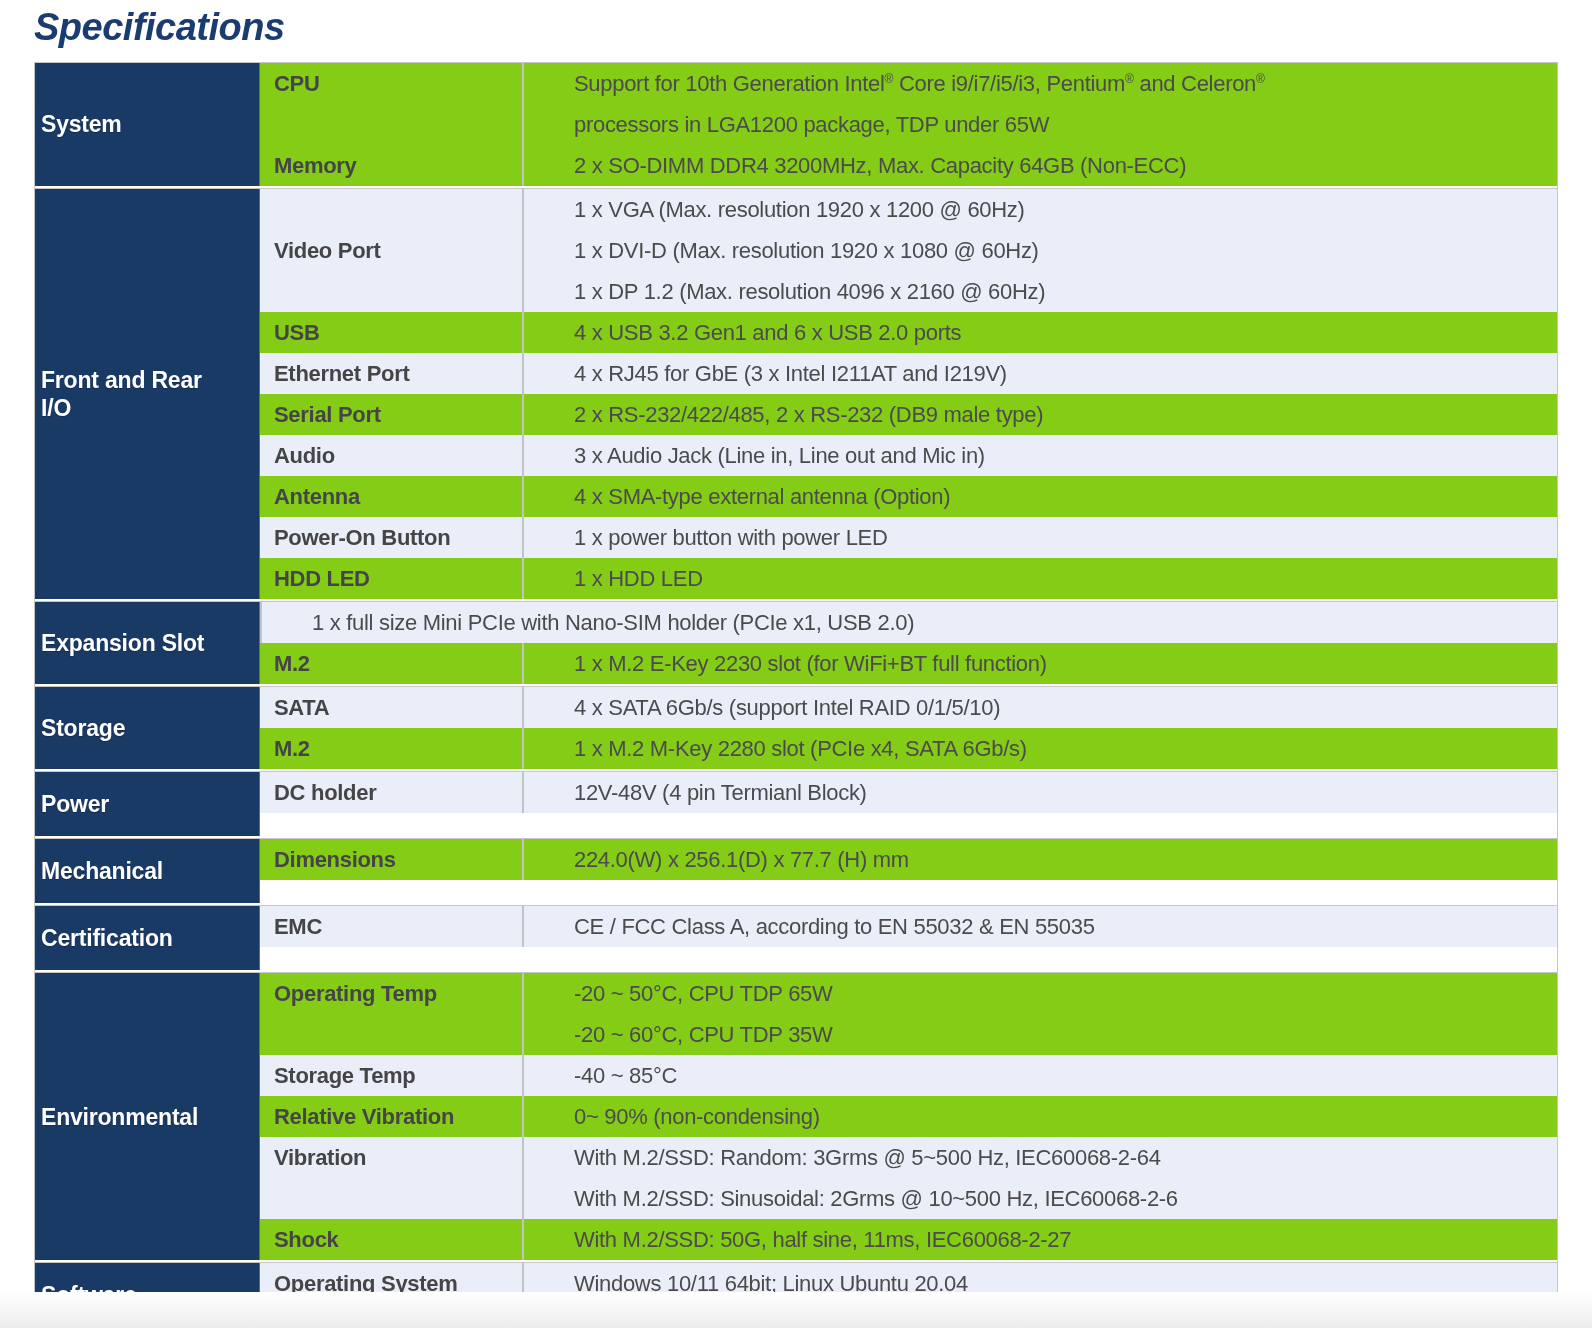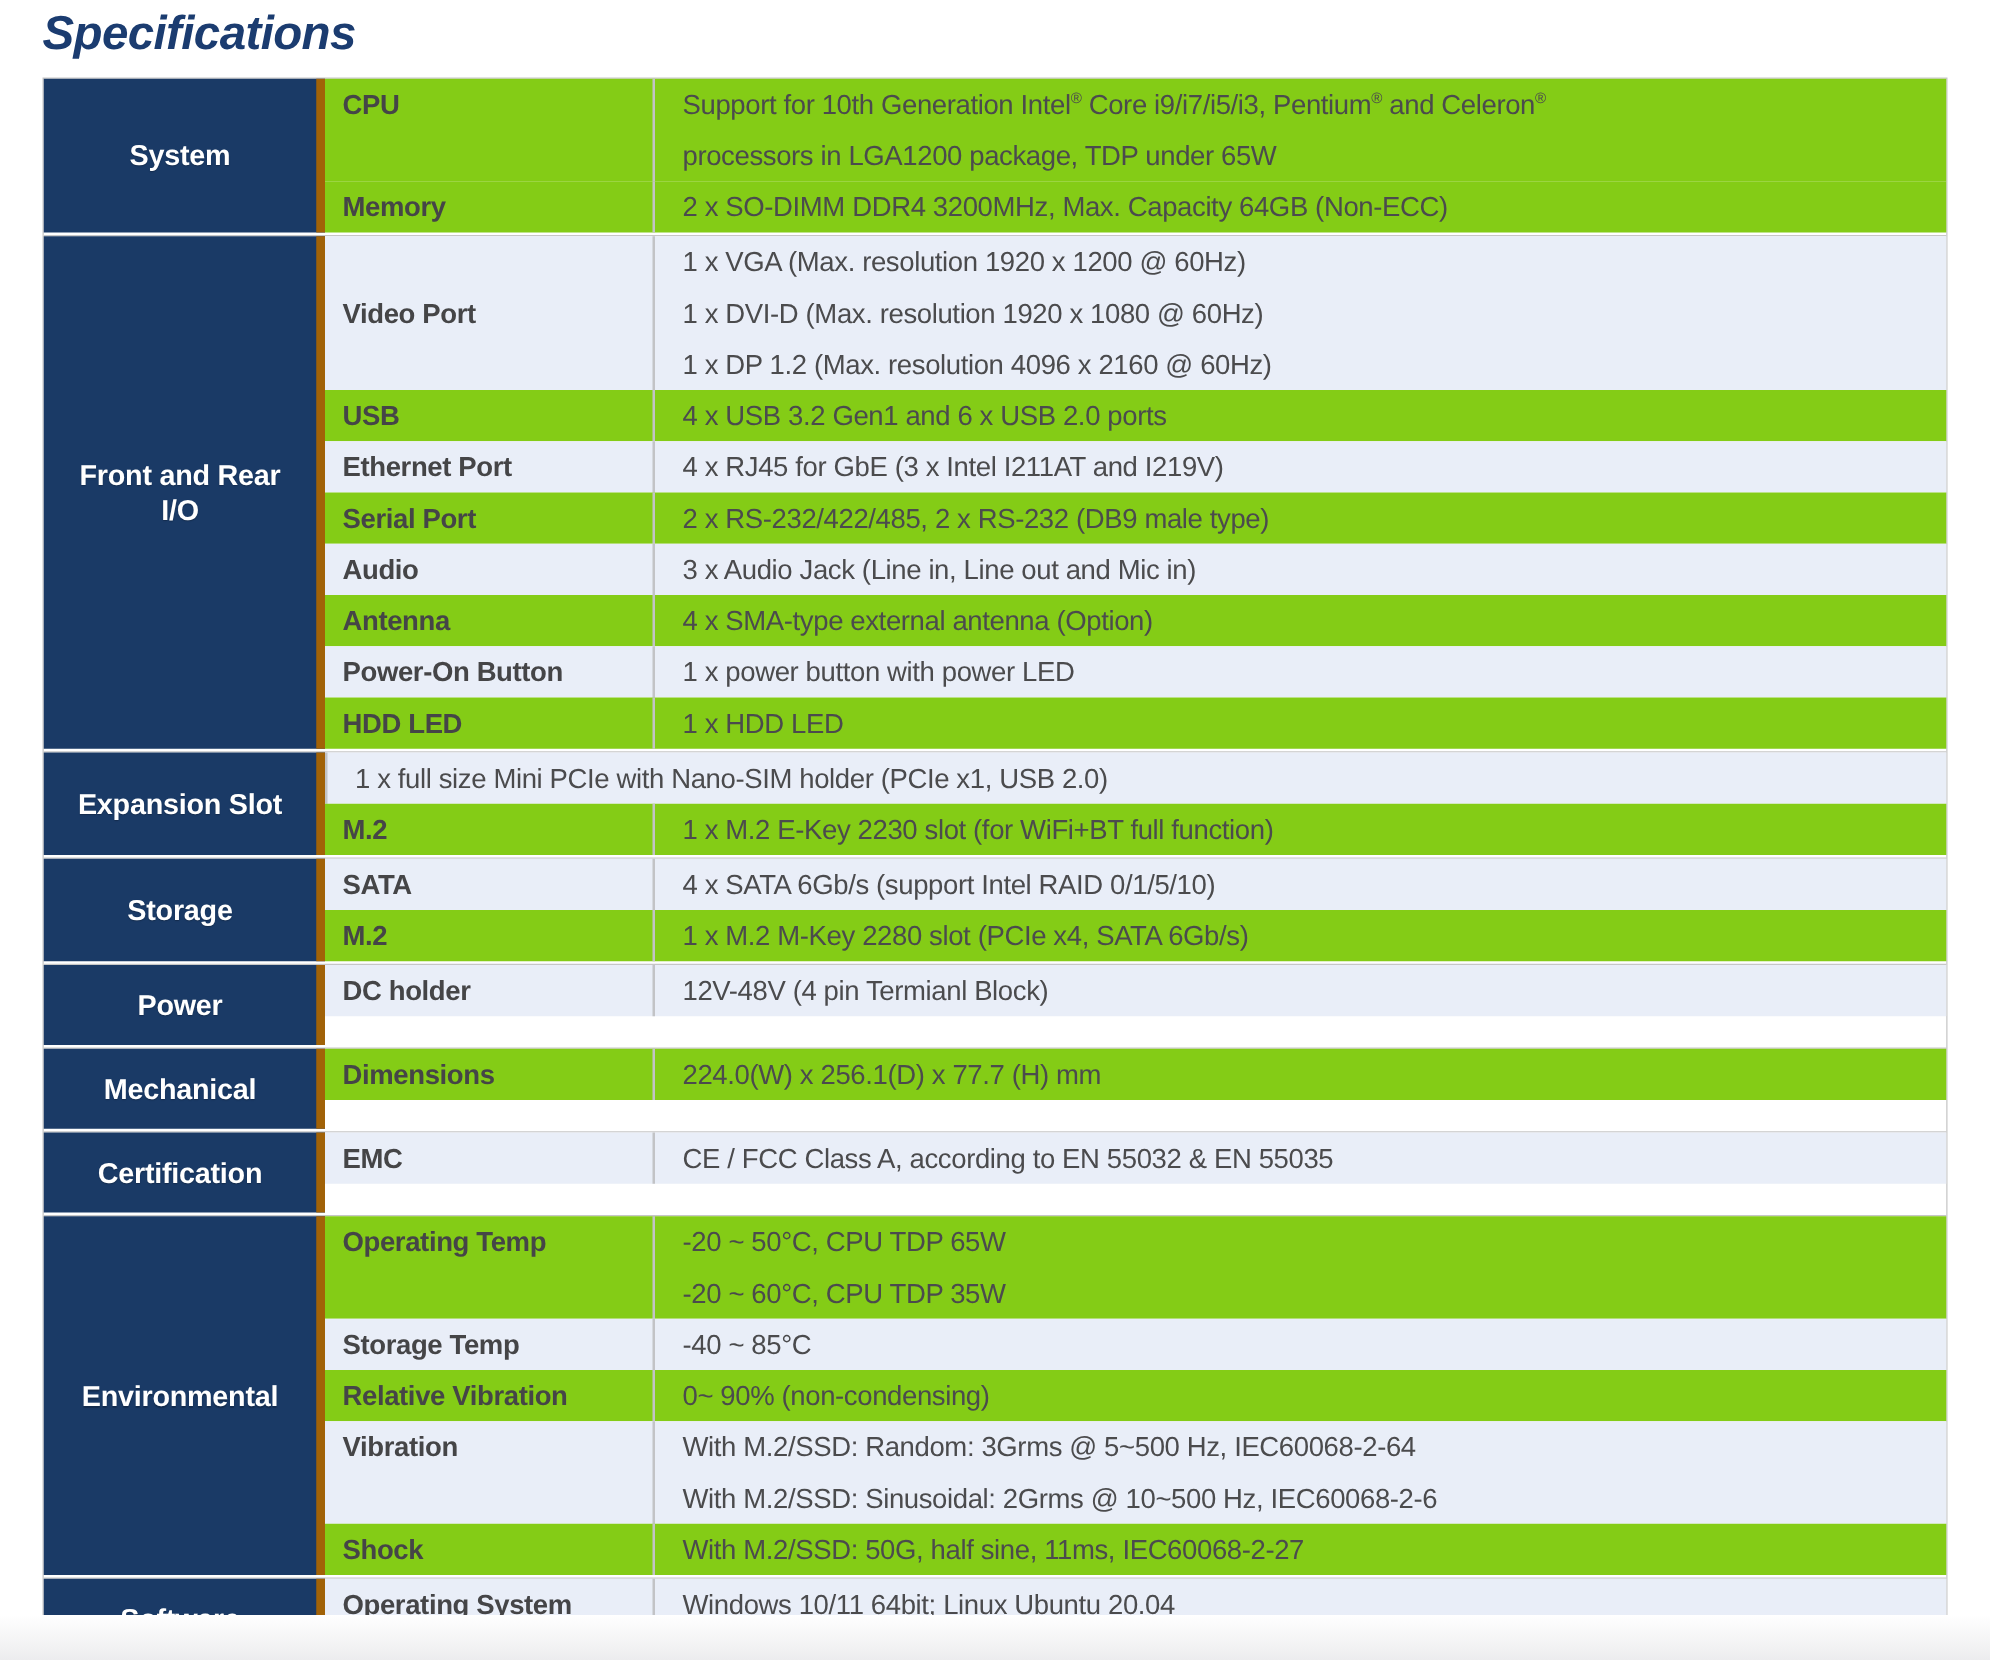--- a/index.html
+++ b/index.html
@@ -39,25 +39,25 @@
     display:grid;
     grid-template-columns:225px 1fr;
   }
   .section + .section{
     margin-top:2px;
     border-top:1px solid var(--border);
     position:relative;
   }
   .cat{
     background:var(--navy);
-    border-right:7px solid #a16207;
+    border-right:1px solid #a16207;
     color:#ffffff;
     display:flex;
     flex-direction:column;
-    align-items:center;
+    align-items:flex-start;
     justify-content:center;
     text-align:center;
     padding:18px 6px;
   }
   .cat-line{
     font-weight:bold;
     font-size:23px;
     line-height:1.22;
     letter-spacing:-0.2px;
     text-shadow:0 1px 1px rgba(0,0,0,0.25);
@@ -83,20 +83,21 @@
     border-left:2px solid var(--divider);
     padding-left:22px;
   }
   .vline{
     height:41px;
     line-height:41px;
     font-size:22px;
     letter-spacing:-0.3px;
     white-space:nowrap;
     color:var(--text);
+    margin-left:28px;
   }
   sup{font-size:0.55em;line-height:0;}
   .bottom-fade{
     position:absolute;
     left:0;right:0;bottom:0;
     height:42px;
     background:linear-gradient(180deg,#ffffff 0%,#f3f3f4 55%,#e9e9eb 100%);
   }
 </style>
 </head>

